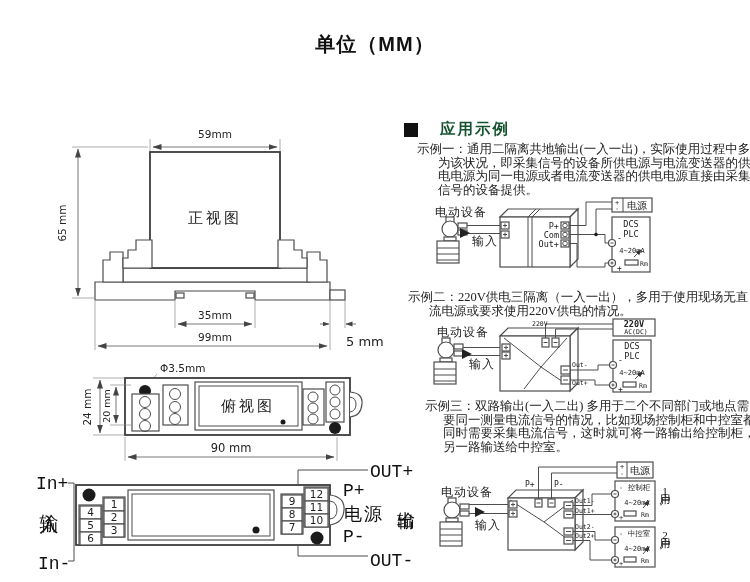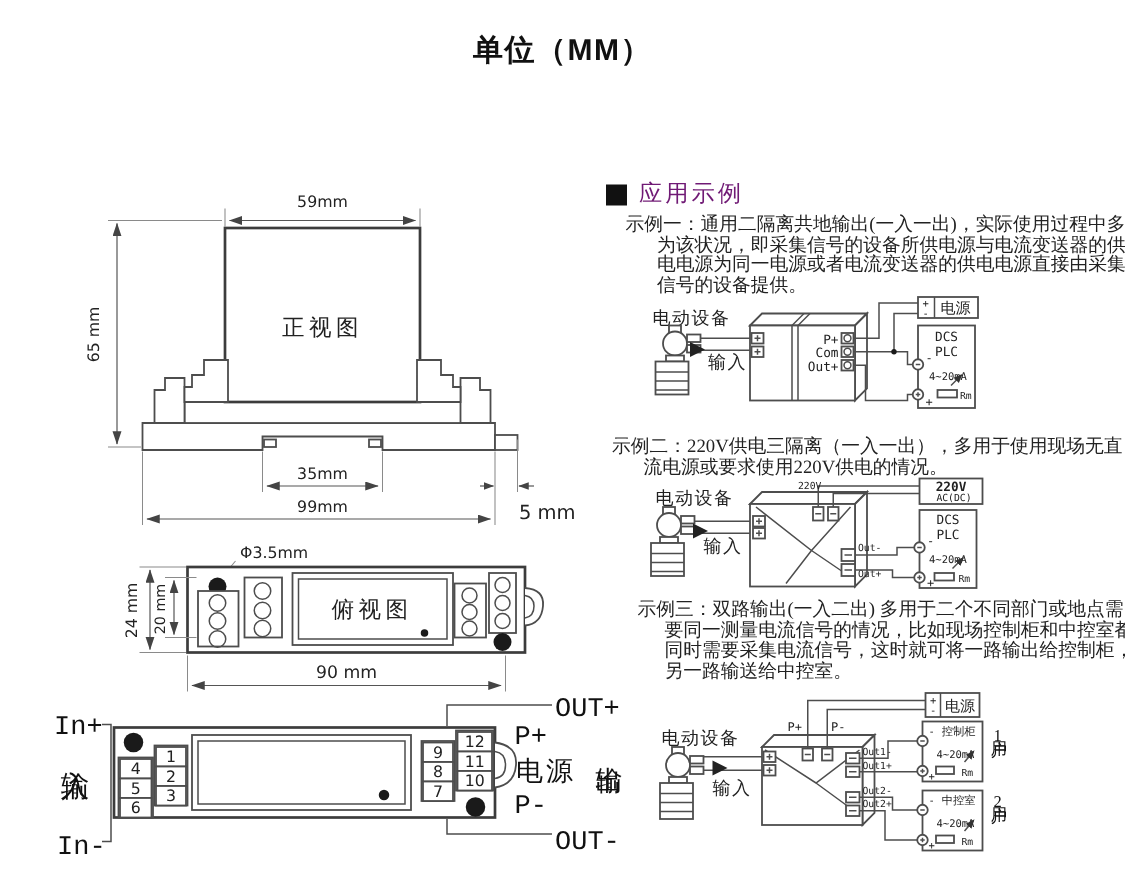--- a/index.html
+++ b/index.html
@@ -1,41 +1,41 @@
 <!DOCTYPE html>
 <html><head>
 <meta charset="utf-8">
 <style>
   html,body{margin:0;padding:0;background:#fff;}
   .page{position:relative;width:750px;height:582px;background:#fff;overflow:hidden;
         font-family:"Liberation Sans","DejaVu Sans",sans-serif;}
   .header{position:absolute;top:8px;left:0;right:0;text-align:center;}
   .title{font-size:46px;line-height:58px;font-weight:bold;letter-spacing:5px;
          color:#1b76d8;font-family:"Liberation Sans",sans-serif;margin:0;}
-  .subtitle{font-size:20px;font-weight:bold;color:#111;margin-top:12px;letter-spacing:1px;
+  .subtitle{font-size:20px;font-weight:bold;color:#111;margin-top:23px;letter-spacing:1px;
             font-family:"Liberation Sans",sans-serif;}
   svg{position:absolute;overflow:visible;}
   svg text{font-family:"DejaVu Sans","Liberation Sans",sans-serif;}
   .ln{stroke:#4d4d4d;fill:none;stroke-width:1;}
   .fw{fill:#fff;stroke:#4d4d4d;stroke-width:1.2;}
   .fwth{fill:#fff;stroke:#3c3c3c;stroke-width:1.8;}
   .dimln{stroke:#555;fill:none;stroke-width:0.8;}
   .extln{stroke:#8a8a8a;fill:none;stroke-width:0.7;}
   .dot{fill:#1a1a1a;}
   .dim{font-size:10.5px;fill:#222;}
   .dimbig{font-size:13px;fill:#222;}
   .cjk15{font-size:15px;fill:#222;letter-spacing:3px;font-family:"Liberation Serif",serif;}
   .wlab{font-size:18px;fill:#111;font-family:"Liberation Mono","DejaVu Sans Mono",monospace;}
   .tnum{font-size:10.5px;fill:#222;text-anchor:middle;}
   .vtext{position:absolute;writing-mode:vertical-rl;text-orientation:upright;
          color:#111;font-family:"Liberation Serif",serif;}
   .right-head{position:absolute;left:404px;top:119px;display:flex;align-items:center;}
   .blk-sq{width:14px;height:14px;background:#111;display:inline-block;margin-right:8px;}
-  .right-head-label{font-size:15.5px;font-weight:normal;color:#701a75;letter-spacing:2px;
-                    font-family:"Liberation Serif",serif;}
+  .right-head-label{font-size:15.5px;font-weight:bold;color:#14532d;letter-spacing:2px;
+                    font-family:"Liberation Serif",serif;margin-left:14px;}
   .ex-text{position:absolute;font-size:12.5px;line-height:13.5px;color:#222;
            font-family:"Liberation Serif",serif;margin:0;}
   .t12{font-size:12px;fill:#222;font-family:"Liberation Serif",serif;letter-spacing:1px;}
   .t10{font-size:10px;fill:#222;font-family:"Liberation Serif",serif;}
   .t9{font-size:8.5px;fill:#222;font-family:"DejaVu Sans Mono",monospace;}
   .t8{font-size:8px;fill:#222;font-family:"DejaVu Sans Mono",monospace;}
   .t7{font-size:7px;fill:#222;font-family:"DejaVu Sans Mono",monospace;}
   .t65{font-size:6.5px;fill:#222;font-family:"DejaVu Sans Mono",monospace;}
   .tc75{font-size:7.5px;fill:#222;font-family:"Liberation Serif",serif;}
   .mid{text-anchor:middle;}

